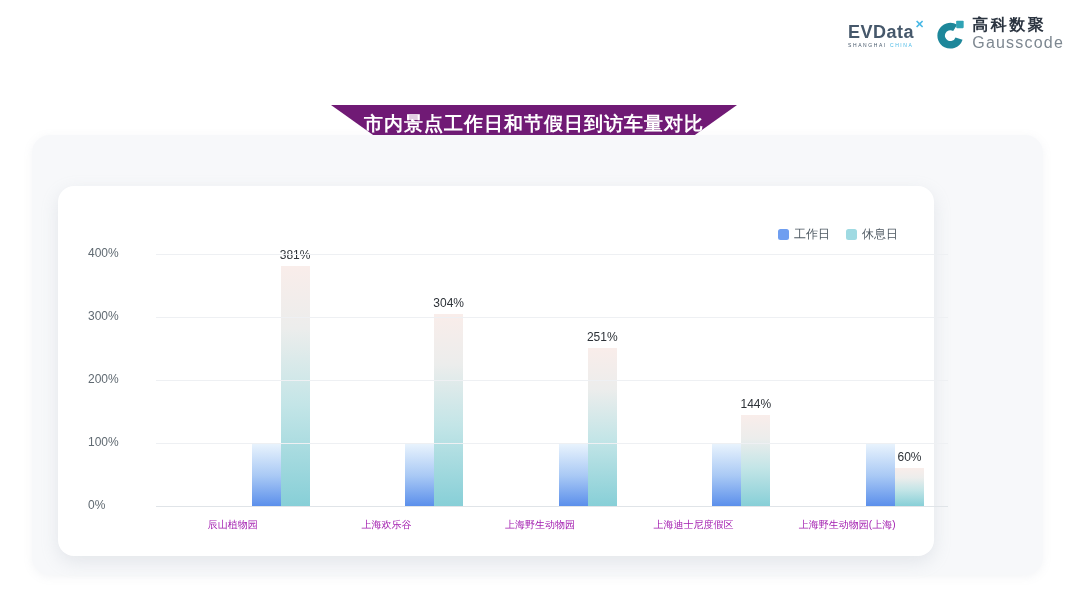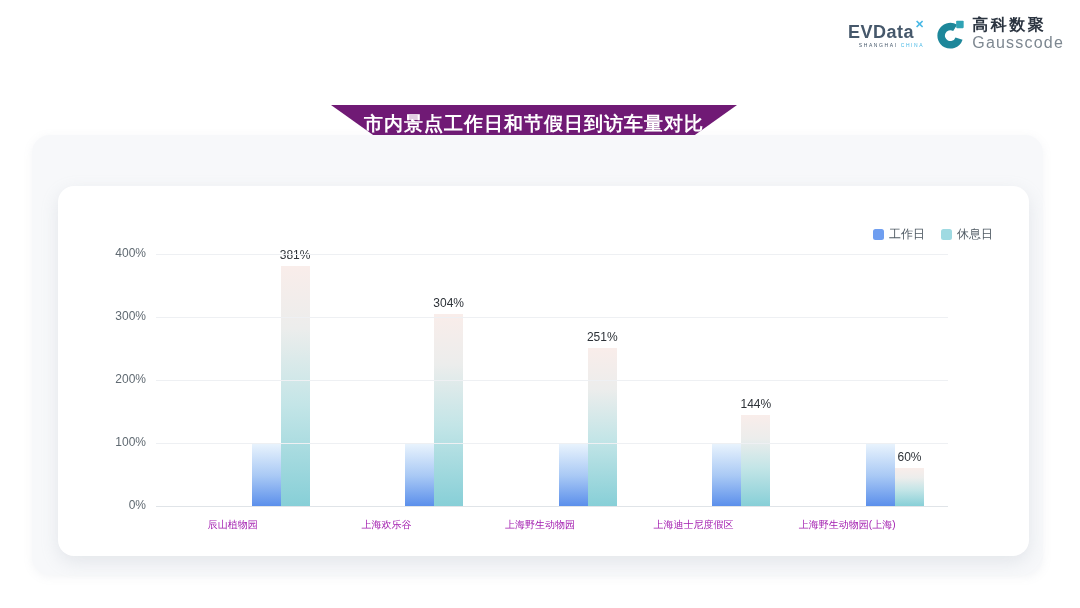--- a/index.html
+++ b/index.html
@@ -4,21 +4,21 @@
 <style>
   * { margin:0; padding:0; box-sizing:border-box; }
   html,body { background:#fff; }
   .page {
     position:relative; width:1080px; height:608px; overflow:hidden;
     background:#ffffff; font-family:"Liberation Sans", sans-serif;
   }
 
   
   .logo-row { position:absolute; top:17px; right:16px; display:flex; align-items:flex-start; gap:13px; }
-  .evdata { display:flex; flex-direction:column; align-items:flex-end; padding-top:6px; }
+  .evdata { display:flex; flex-direction:column; align-items:flex-start; padding-top:6px; }
   .evdata-main { display:flex; align-items:flex-start; line-height:1; }
   .evdata-word { font-size:18px; font-weight:700; color:#46586b; letter-spacing:0.5px; }
   .evdata-x { font-size:11px; font-weight:700; color:#49b9e6; margin-left:1px; margin-top:-4px; }
   .evdata-sub { font-size:5px; letter-spacing:1.6px; margin-top:2px; line-height:1; }
   .evdata-sub .s1 { color:#46586b; }
   .evdata-sub .s2 { color:#49b9e6; }
   .gausscode { display:flex; align-items:center; gap:5px; }
   .gc-texts { display:flex; flex-direction:column; line-height:1.05; }
   .gc-cn { font-size:16px; font-weight:700; color:#2b3440; letter-spacing:2.5px; }
   .gc-en { font-size:16px; color:#7d8790; letter-spacing:1.2px; margin-top:1px; }
@@ -32,40 +32,40 @@
   }
   .banner-title { color:#ffffff; font-size:19px; font-weight:700; letter-spacing:1px; }
 
   
   .panel {
     position:absolute; left:32px; top:135px; width:1011px; height:440px;
     background:#f7f8fa; border-radius:18px;
     box-shadow:0 2px 10px rgba(140,150,165,0.10);
   }
   .card {
-    position:absolute; left:26px; top:51px; width:971px; height:370px;
+    position:absolute; left:26px; top:51px; width:876px; height:370px;
     background:#ffffff; border-radius:16px;
     box-shadow:0 6px 18px rgba(150,160,175,0.20);
     padding-left:39px;
   }
 
   
   .legend { position:absolute; top:40px; right:36px; display:flex; gap:16px; }
   .legend-item { display:flex; align-items:center; gap:5px; }
   .legend-marker { width:11px; height:11px; border-radius:2.5px; display:inline-block; }
   .legend-marker.workday { background:#6f9ef0; }
   .legend-marker.restday { background:#9fdae2; }
   .legend-label { font-size:12px; color:#4f5a63; }
 
   
   .plot { position:absolute; left:98px; top:68px; width:792px; height:252px; }
   .gridline { position:absolute; left:0; right:0; height:1px; background:#eef0f3; }
   .gridline.baseline { background:#e0e4e8; }
   .y-label {
-    position:absolute; left:-68px; width:58px; text-align:right;
+    position:absolute; left:-68px; width:58px; 
     font-size:12px; color:#606a72; line-height:1;
   }
   .groups { position:absolute; left:0; right:24px; top:0; bottom:0; display:flex; }
   .group {
     flex:1; position:relative; display:flex; align-items:flex-end;
     justify-content:flex-end; gap:0; height:100%;
   }
   .bar-wrap { position:relative; width:29px; }
   .bar { width:100%; height:100%; }
   .bar-workday { background:linear-gradient(180deg,#eaf4fd 0%,#a9c9f5 52%,#5b8feb 100%); }

